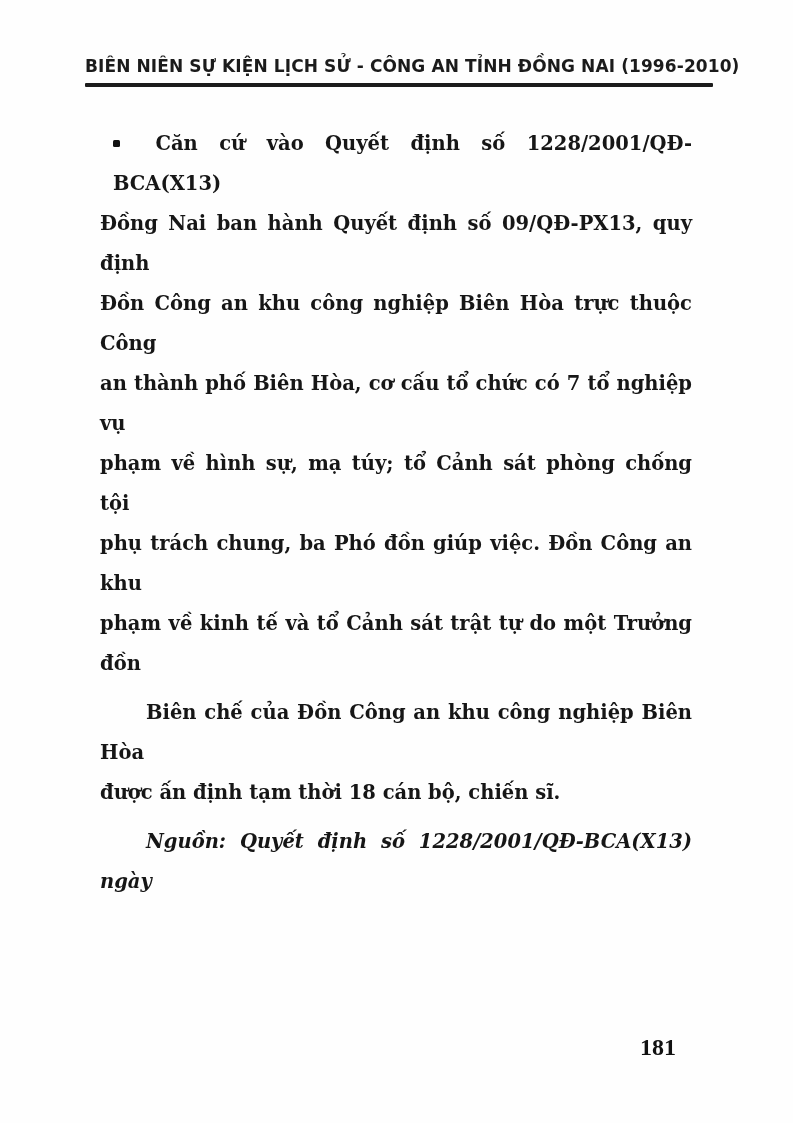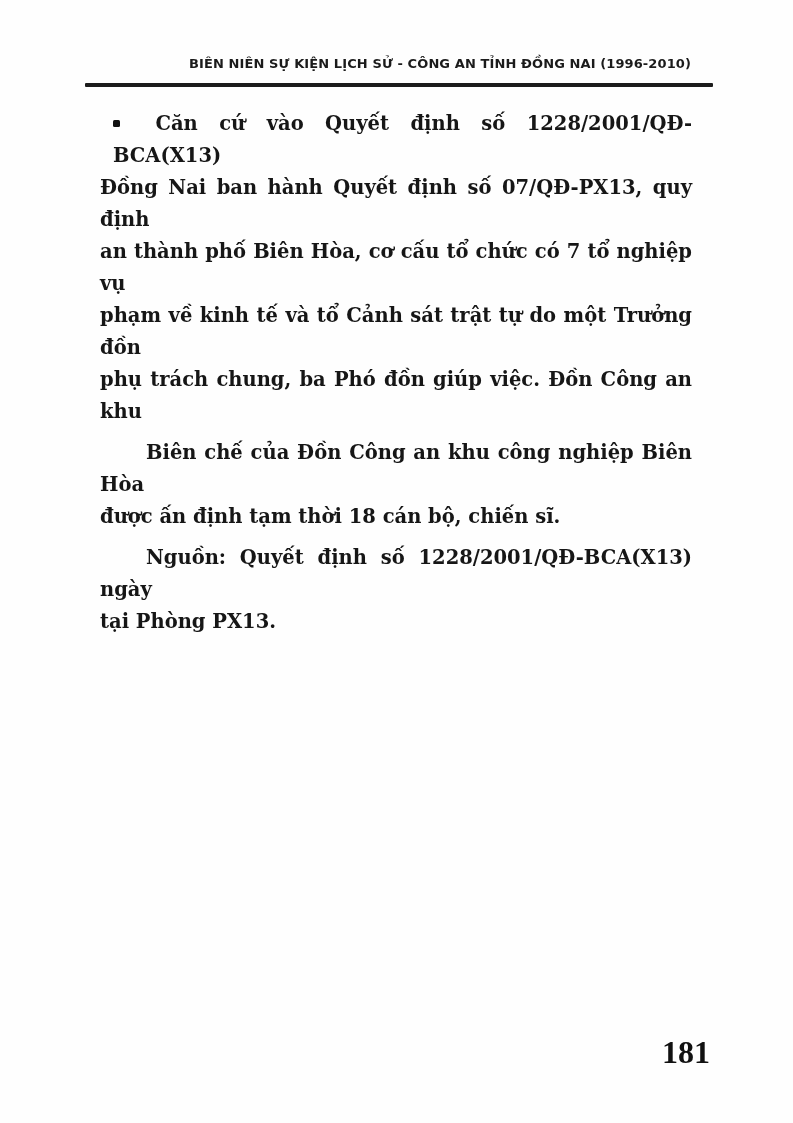--- a/index.html
+++ b/index.html
@@ -16,48 +16,49 @@
     font-family: "DejaVu Serif", serif;
   }
   .running-header {
     position: absolute;
     left: 85px;
     top: 56px;
     width: 606px;
     text-align: right;
     font-family: "DejaVu Sans", sans-serif;
     font-weight: 700;
-    font-size: 13px;
+    font-size: 17px;
     letter-spacing: 0.1px;
     color: #1b1b1b;
     white-space: nowrap;
   }
   .header-rule {
     position: absolute;
     left: 85px;
     top: 83px;
     width: 628px;
     height: 3.5px;
     background: #1c1c1c;
     border-radius: 1px;
   }
   .content {
     position: absolute;
     left: 100px;
-    top: 108px;
+    top: 124px;
     width: 592px;
     font-size: 19.5px;
     font-weight: 700;
-    line-height: 32px;
+    line-height: 40px;
     color: #161616;
   }
   .para {
     margin: 0 0 9px 0;
   }
   .para.italic {
+    font-style: italic;
   }
   .line {
     text-align: justify;
     text-align-last: justify;
   }
   .line.last {
     text-align-last: left;
   }
   .line.first-indent {
     text-indent: 46px;
@@ -72,44 +73,45 @@
     background: #111111;
     border-radius: 1.5px;
     margin-right: 14px;
     transform: translateY(-3px);
   }
   .page-number {
     position: absolute;
     left: 640px;
     top: 1034px;
     width: 70px;
-    text-align: right;
+    text-align: left;
     font-family: "Liberation Serif", serif;
-    font-size: 32px;
+    font-size: 24px;
     font-weight: 600;
     color: #111111;
   }
 </style>
 </head>
 <body>
 
 <div class="page">
   <div class="running-header">BIÊN NIÊN SỰ KIỆN LỊCH SỬ - CÔNG AN TỈNH ĐỒNG NAI (1996-2010)</div>
   <div class="header-rule"></div>
   <div class="content">
       <div class="para">
         <div class="line first-bullet"><span class="bullet"></span> Căn cứ vào Quyết định số 1228/2001/QĐ-BCA(X13)</div>
-        <div class="line">Đồng Nai ban hành Quyết định số 07/QĐ-PX13, quy định</div>
+        <div class="line">Đồng Nai ban hành Quyết định số 09/QĐ-PX13, quy định</div>
+        <div class="line">Đồn Công an khu công nghiệp Biên Hòa trực thuộc Công</div>
         <div class="line">an thành phố Biên Hòa, cơ cấu tổ chức có 7 tổ nghiệp vụ</div>
+        <div class="line">phạm về hình sự, mạ túy; tổ Cảnh sát phòng chống tội</div>
+        <div class="line">phụ trách chung, ba Phó đồn giúp việc. Đồn Công an khu</div>
         <div class="line">phạm về kinh tế và tổ Cảnh sát trật tự do một Trưởng đồn</div>
-        <div class="line">phụ trách chung, ba Phó đồn giúp việc. Đồn Công an khu</div>
       </div>
       <div class="para">
         <div class="line first-indent">Biên chế của Đồn Công an khu công nghiệp Biên Hòa</div>
         <div class="line last">được ấn định tạm thời 18 cán bộ, chiến sĩ.</div>
       </div>
       <div class="para italic">
         <div class="line first-indent">Nguồn: Quyết định số 1228/2001/QĐ-BCA(X13) ngày</div>
-        <div class="line last">tại Phòng PX13.</div>
       </div>
     </div>
   <div class="page-number">181</div>
 </div>
 
 </body></html>

